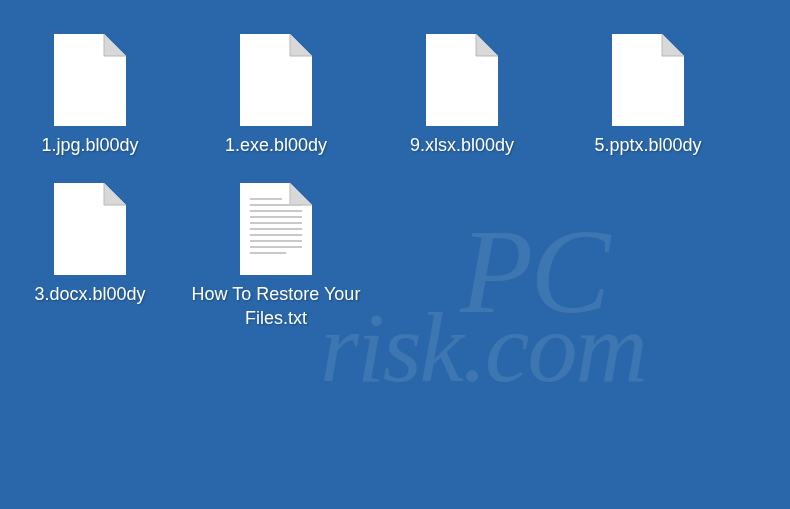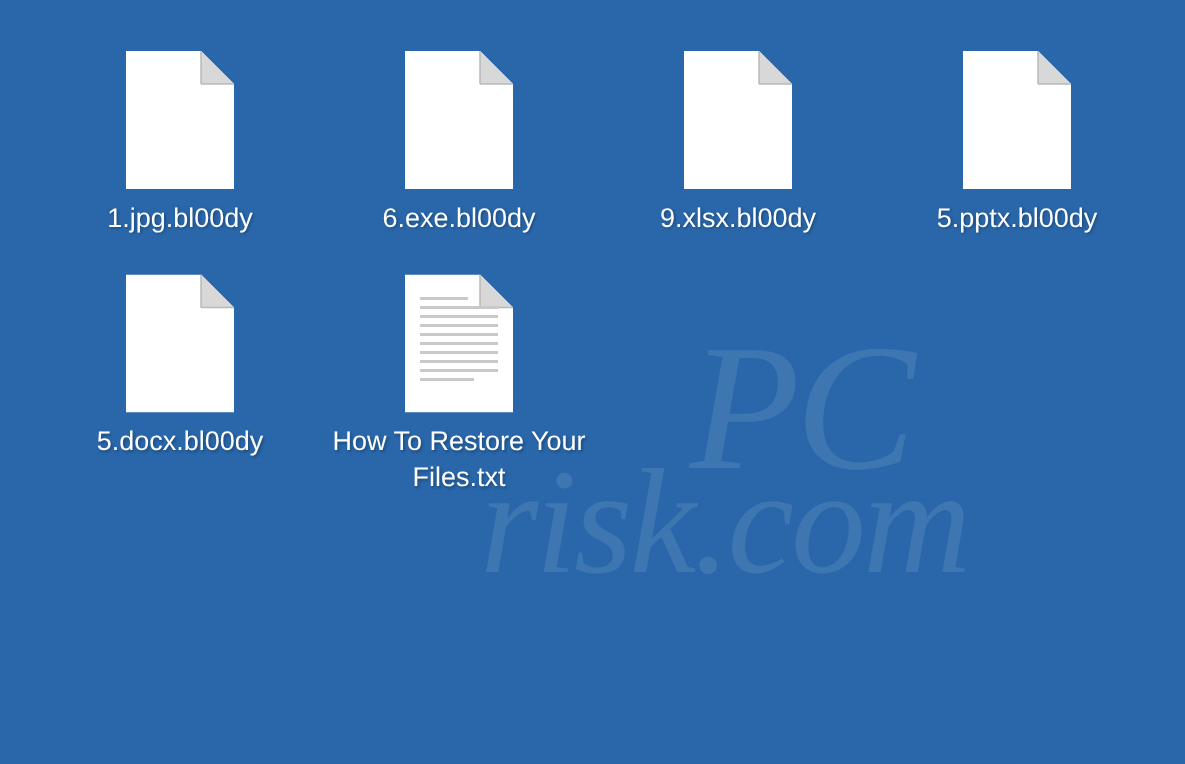--- a/index.html
+++ b/index.html
@@ -11,21 +11,20 @@
       font-size: 18px;
       color: #ffffff;
       position: relative;
       overflow: hidden;
     }
     .desktop {
       display: flex;
       flex-wrap: wrap;
       align-content: flex-start;
       padding-top: 26px;
-      padding-left: 30px;
       gap: 18px 6px;
     }
     .file-item {
       width: 180px;
       display: flex;
       flex-direction: column;
       align-items: center;
       cursor: default;
     }
     .icon-wrap {
@@ -78,21 +77,21 @@
 
   <div class="file-item">
     <div class="icon-wrap">
       <svg width="72" height="92" viewBox="0 0 72 92">
         <polygon points="0,0 50,0 72,22 72,92 0,92" fill="#ffffff"></polygon>
         <polygon points="50,0 72,22 50,22" fill="#d8d8d8"></polygon>
         <line x1="50" y1="0" x2="50" y2="22" stroke="#b8b8b8" stroke-width="1"></line>
         <line x1="50" y1="22" x2="72" y2="22" stroke="#b8b8b8" stroke-width="1"></line>
       </svg>
     </div>
-    <div class="file-label">6.exe.bl00dy</div>
+    <div class="file-label">1.exe.bl00dy</div>
   </div>
 
   <div class="file-item">
     <div class="icon-wrap">
       <svg width="72" height="92" viewBox="0 0 72 92">
         <polygon points="0,0 50,0 72,22 72,92 0,92" fill="#ffffff"></polygon>
         <polygon points="50,0 72,22 50,22" fill="#d8d8d8"></polygon>
         <line x1="50" y1="0" x2="50" y2="22" stroke="#b8b8b8" stroke-width="1"></line>
         <line x1="50" y1="22" x2="72" y2="22" stroke="#b8b8b8" stroke-width="1"></line>
       </svg>
@@ -114,21 +113,21 @@
 
   <div class="file-item">
     <div class="icon-wrap">
       <svg width="72" height="92" viewBox="0 0 72 92">
         <polygon points="0,0 50,0 72,22 72,92 0,92" fill="#ffffff"></polygon>
         <polygon points="50,0 72,22 50,22" fill="#d8d8d8"></polygon>
         <line x1="50" y1="0" x2="50" y2="22" stroke="#b8b8b8" stroke-width="1"></line>
         <line x1="50" y1="22" x2="72" y2="22" stroke="#b8b8b8" stroke-width="1"></line>
       </svg>
     </div>
-    <div class="file-label">5.docx.bl00dy</div>
+    <div class="file-label">3.docx.bl00dy</div>
   </div>
 
   <div class="file-item">
     <div class="icon-wrap">
       <svg width="72" height="92" viewBox="0 0 72 92">
         <polygon points="0,0 50,0 72,22 72,92 0,92" fill="#ffffff"></polygon>
         <polygon points="50,0 72,22 50,22" fill="#d8d8d8"></polygon>
         <line x1="50" y1="0" x2="50" y2="22" stroke="#b8b8b8" stroke-width="1"></line>
         <line x1="50" y1="22" x2="72" y2="22" stroke="#b8b8b8" stroke-width="1"></line>
         <g stroke="#c9c9c9" stroke-width="2">

